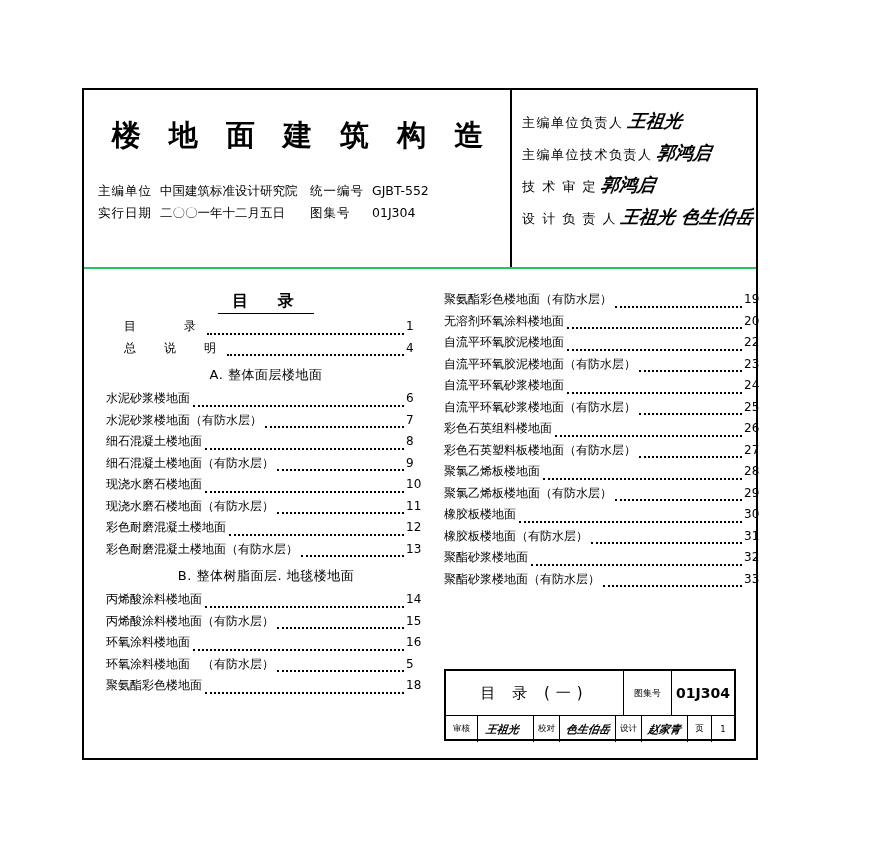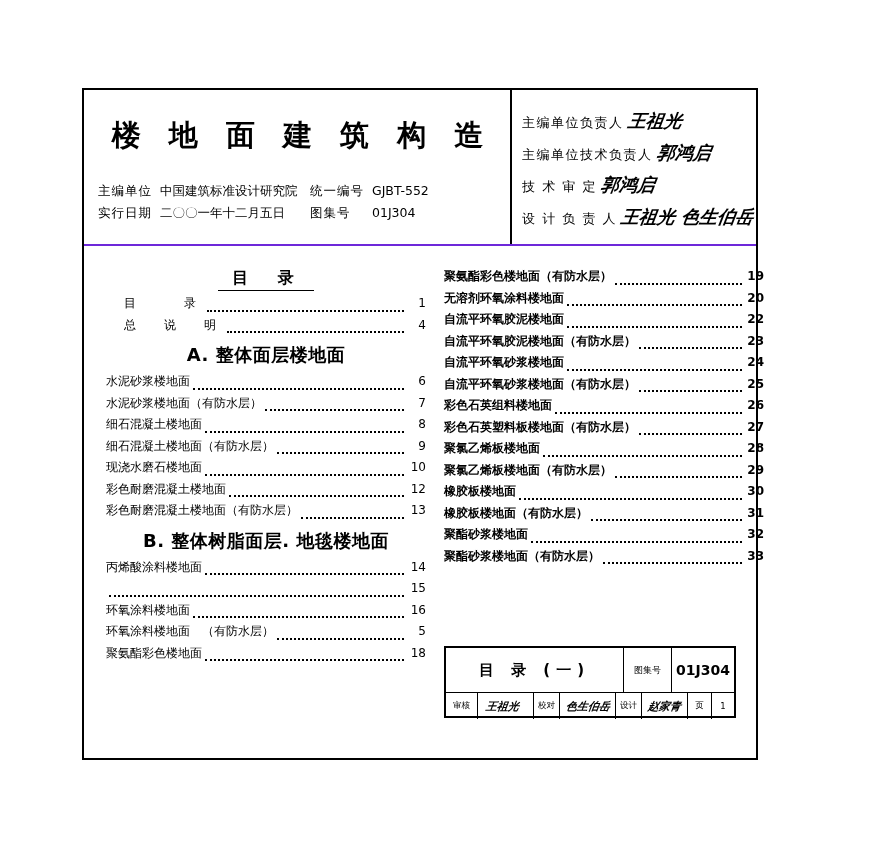--- a/index.html
+++ b/index.html
@@ -1,21 +1,21 @@
 <!DOCTYPE html>
 <html><head>
 <meta charset="utf-8">
 <style>
   html,body{margin:0;padding:0;background:#ffffff;}
   body{width:870px;height:842px;font-family:"DejaVu Sans","Liberation Sans",sans-serif;color:#000;}
   .page{position:relative;width:870px;height:842px;background:#fff;}
   .sheet{position:absolute;left:82px;top:88px;width:676px;height:672px;border:2px solid #000;box-sizing:border-box;}
 
   
-  .header{position:relative;height:156px;border-bottom:2px solid #6d28d9;box-sizing:border-box;}
+  .header{position:relative;height:179px;border-bottom:2px solid #22c55e;box-sizing:border-box;}
   .hdr-left{position:absolute;left:0;top:0;width:428px;height:100%;border-right:2px solid #000;box-sizing:border-box;}
   .hdr-right{position:absolute;left:428px;top:0;right:0;height:100%;}
 
   .maintitle{
     text-align:center;font-size:29px;font-weight:bold;letter-spacing:9px;
     margin-top:26px;margin-left:10px;font-family:"DejaVu Sans",sans-serif;
   }
   .meta{margin-top:24px;padding-left:14px;font-size:12.5px;line-height:22px;}
   .meta-row{display:flex;}
   .meta-label{width:62px;letter-spacing:1px;}
@@ -29,44 +29,44 @@
   .sign-hand{
     font-family:"DejaVu Serif","Liberation Serif",serif;
     font-style:italic;font-weight:bold;font-size:18px;
     margin-left:4px;transform:skewX(-8deg);display:inline-block;
   }
 
   
   .body{position:relative;height:488px;}
   .col{position:absolute;top:0;width:320px;}
   .col-left{left:22px;}
-  .col-right{left:360px;font-weight:bold;}
+  .col-right{left:360px;}
 
   .toc-title{
     text-align:center;font-size:16px;font-weight:bold;letter-spacing:12px;
     margin:22px 0 4px 0;
   }
   .toc-title .under{border-bottom:1.5px solid #000;padding:0 8px 3px 14px;}
 
-  .sec{font-size:18px;font-weight:bold;text-align:center;margin:7px 0 4px 0;letter-spacing:0.5px;}
+  .sec{font-size:13px;font-weight:normal;text-align:center;margin:7px 0 4px 0;letter-spacing:0.5px;}
 
   ul.toc{list-style:none;margin:0;padding:0;}
   ul.toc li{display:flex;align-items:flex-end;font-size:12px;line-height:21.5px;white-space:nowrap;}
   .t-name{flex:0 0 auto;}
   .t-dots{flex:1 1 auto;overflow:hidden;margin:0 2px 3px 3px;border-bottom:2px dotted #000;height:9px;}
-  .t-page{flex:0 0 auto;width:20px;text-align:right;}
+  .t-page{flex:0 0 auto;width:20px;}
 
   .toc-head{margin-top:10px;}
   .toc-head li .t-name{padding-left:18px;letter-spacing:8px;}
 
   
   .titleblock{position:absolute;left:360px;top:400px;width:292px;height:72px;border:2px solid #000;box-sizing:border-box;}
   .tb-top{position:relative;height:44px;border-bottom:1.5px solid #000;}
   .tb-name{position:absolute;left:0;top:0;width:178px;height:100%;display:flex;align-items:center;justify-content:center;
-           font-size:15px;font-weight:bold;letter-spacing:6px;border-right:1.5px solid #000;box-sizing:border-box;}
+           font-size:15px;font-weight:normal;letter-spacing:6px;border-right:1.5px solid #000;box-sizing:border-box;}
   .tb-lab{position:absolute;left:178px;top:0;width:48px;height:100%;display:flex;align-items:center;justify-content:center;
           font-size:9px;border-right:1.5px solid #000;box-sizing:border-box;}
   .tb-code{position:absolute;left:226px;top:0;right:0;height:100%;display:flex;align-items:center;justify-content:center;
            font-size:14px;font-weight:bold;}
   .tb-bot{position:relative;height:26px;font-size:8.5px;}
   .tb-cell{position:absolute;top:0;height:100%;display:flex;align-items:center;justify-content:center;
            border-right:1.5px solid #000;box-sizing:border-box;}
   .tb-cell.last{border-right:none;}
   .tb-hand{font-family:"DejaVu Serif","Liberation Serif",serif;font-style:italic;font-weight:bold;font-size:11px;
            transform:skewX(-8deg);display:inline-block;}
@@ -159,39 +159,45 @@
             <span class="t-name">细石混凝土楼地面（有防水层）</span>
             <span class="t-dots"></span>
             <span class="t-page">9</span>
           </li>
           <li>
             <span class="t-name">现浇水磨石楼地面</span>
             <span class="t-dots"></span>
             <span class="t-page">10</span>
           </li>
           <li>
+            <span class="t-name">现浇水磨石楼地面（有防水层）</span>
+            <span class="t-dots"></span>
+            <span class="t-page">11</span>
+          </li>
+          <li>
             <span class="t-name">彩色耐磨混凝土楼地面</span>
             <span class="t-dots"></span>
             <span class="t-page">12</span>
           </li>
           <li>
             <span class="t-name">彩色耐磨混凝土楼地面（有防水层）</span>
             <span class="t-dots"></span>
             <span class="t-page">13</span>
           </li>
         </ul>
 
         <div class="sec">B. 整体树脂面层. 地毯楼地面</div>
         <ul class="toc">
           <li>
             <span class="t-name">丙烯酸涂料楼地面</span>
             <span class="t-dots"></span>
             <span class="t-page">14</span>
           </li>
           <li>
+            <span class="t-name">丙烯酸涂料楼地面（有防水层）</span>
             <span class="t-dots"></span>
             <span class="t-page">15</span>
           </li>
           <li>
             <span class="t-name">环氧涂料楼地面</span>
             <span class="t-dots"></span>
             <span class="t-page">16</span>
           </li>
           <li>
             <span class="t-name">环氧涂料楼地面　（有防水层）</span>

